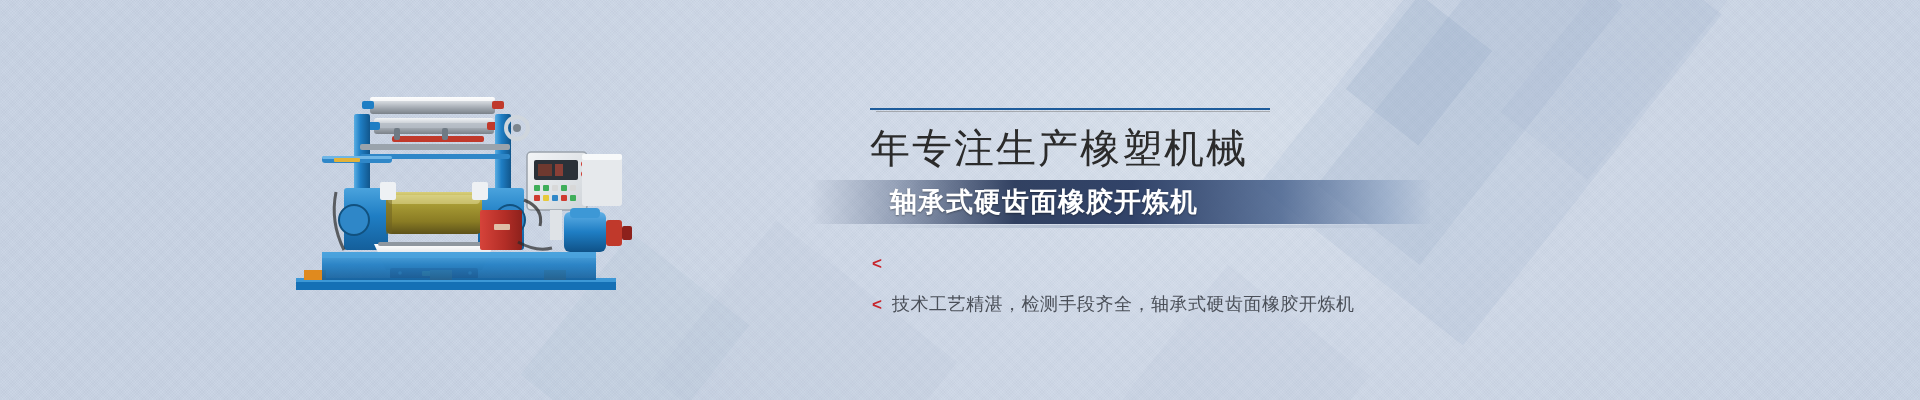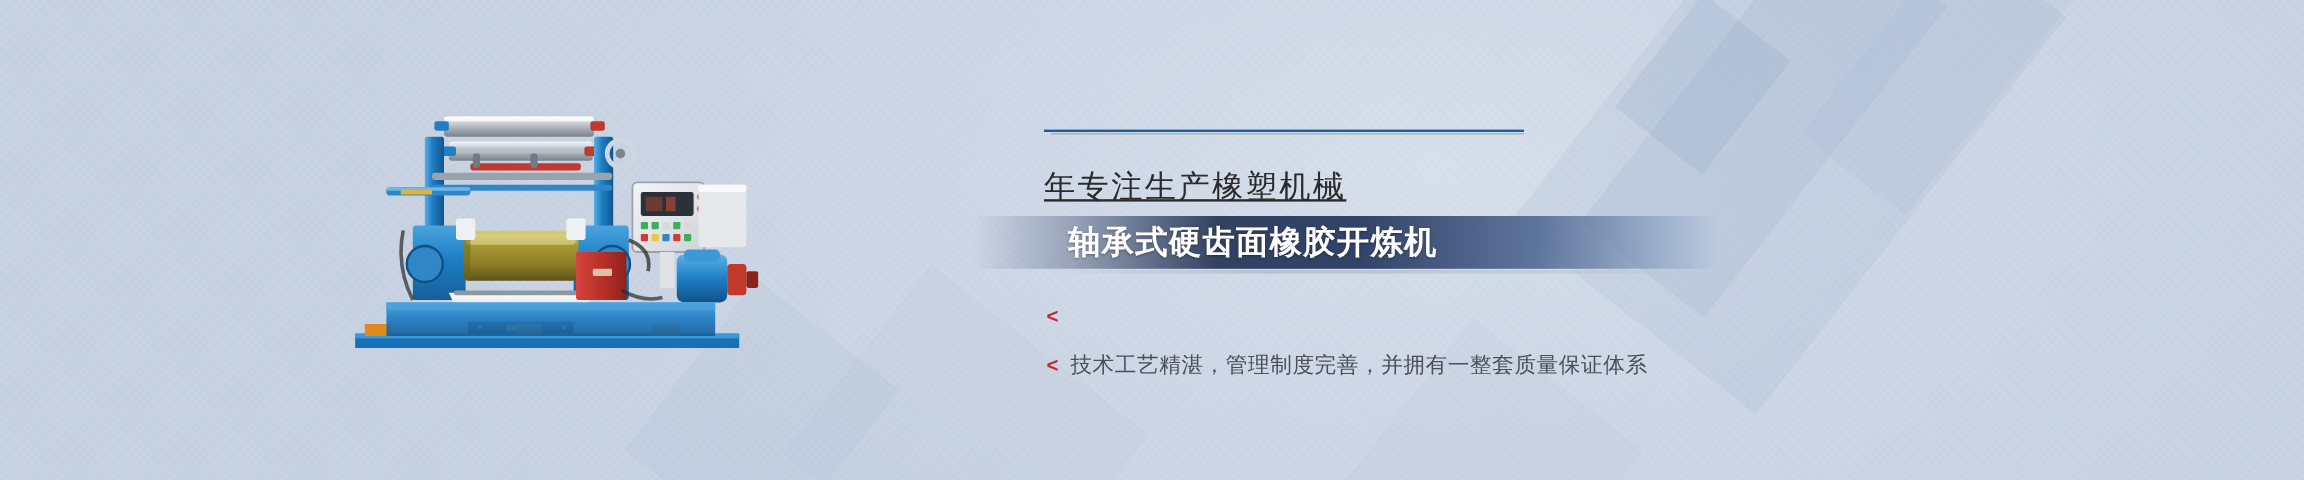--- a/index.html
+++ b/index.html
@@ -83,30 +83,29 @@
   .rule-blue {
     position: absolute; left: 0; top: 0;
     width: 400px; height: 2px; background: #1e5c9b;
   }
   .rule-grey {
     position: absolute; left: 6px; top: 3px;
     width: 394px; height: 1px; background: rgba(130,130,130,.55);
   }
 
   .headline {
-    margin-top: 28px;
+    margin-top: 12px;
     margin-left: 10px;
-    font-size: 26px;
+    font-size: 40px;
     line-height: 1.18;
     letter-spacing: 2px;
     color: #2b2b2b;
     font-family: "DejaVu Serif", "Liberation Serif", serif;
     font-weight: 400;
     white-space: nowrap;
-    text-decoration: underline;
   }
 
   .subtitle-bar {
     position: relative;
     margin-top: 8px;
     margin-left: -50px;
     width: 620px; height: 44px;
     background: linear-gradient(90deg,
         rgba(37,55,92,0) 0%,
         rgba(40,58,96,0.35) 14%,
@@ -327,18 +326,18 @@
     <div class="subtitle-bar">
       <span class="subtitle">轴承式硬齿面橡胶开炼机</span>
     </div>
 
     <div class="bullets">
       <div class="bullet">
         <span class="bullet-mark">&lt;</span>
       </div>
       <div class="bullet">
         <span class="bullet-mark">&lt;</span>
-        <span class="bullet-text">技术工艺精湛，管理制度完善，并拥有一整套质量保证体系</span>
+        <span class="bullet-text">技术工艺精湛，检测手段齐全，轴承式硬齿面橡胶开炼机</span>
       </div>
     </div>
 
   </div>
 </div>
 
 </body></html>

